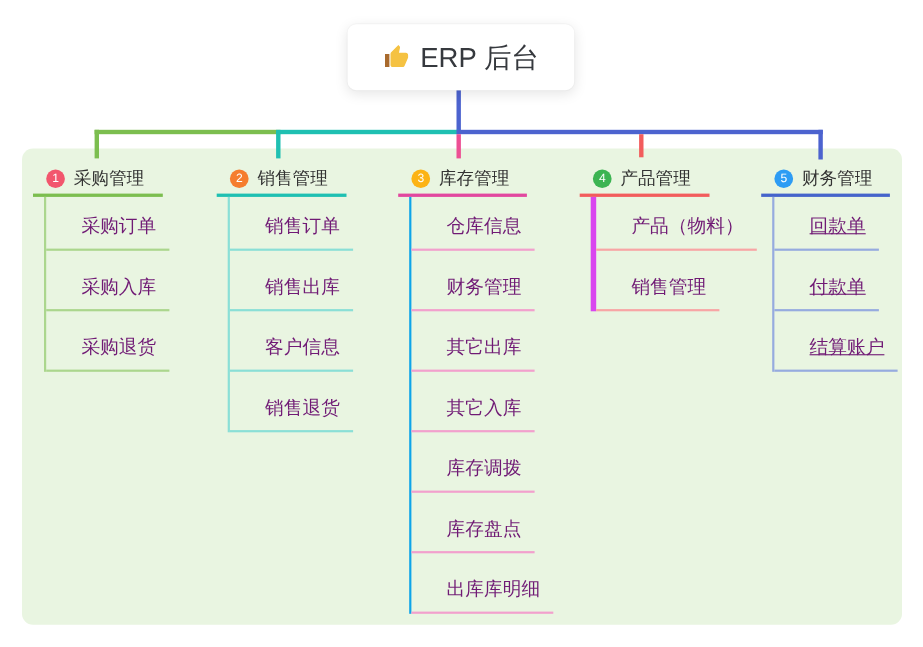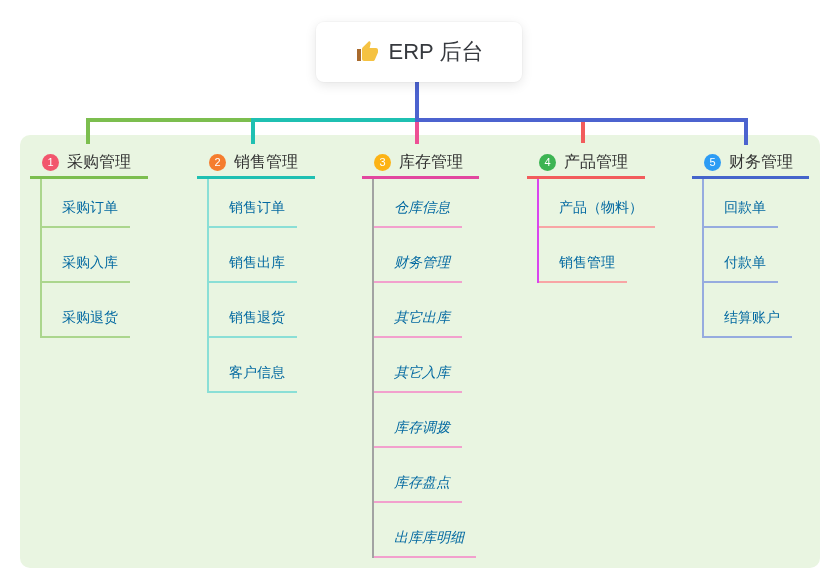--- a/index.html
+++ b/index.html
@@ -12,21 +12,21 @@
   .panel{
     position:absolute;left:20px;top:135px;width:800px;height:433px;
     background:#e9f5e1;border-radius:10px;
   }
   
   .root-node{
     position:absolute;left:316px;top:22px;width:206px;height:60px;
     background:#ffffff;border-radius:8px;
     box-shadow:0 3px 12px rgba(0,0,0,.10), 0 0 0 1px rgba(0,0,0,.02);
     display:flex;align-items:center;justify-content:center;gap:10px;
-    font-size:22px;color:#36393e;cursor:default;
+    font-size:25px;color:#36393e;cursor:default;
   }
   .root-node .thumb{width:24px;height:24px;display:inline-block;}
   
   .line{position:absolute;}
   .root-v   {left:415px;top:82px;width:4px;height:38px;background:#4c63cf;}
   .seg-g-h  {left:86px;top:118px;width:169px;height:4px;background:#7cbe4f;}
   .seg-g-v  {left:86px;top:118px;width:4px;height:26px;background:#7cbe4f;}
   .seg-t-h  {left:251px;top:118px;width:166px;height:4px;background:#1fc0b2;}
   .seg-t-v  {left:251px;top:120px;width:4px;height:24px;background:#1fc0b2;}
   .seg-b-h  {left:415px;top:118px;width:333px;height:4px;background:#4c63cf;}
@@ -45,49 +45,49 @@
     display:flex;align-items:center;justify-content:center;
     color:#fff;font-size:11px;line-height:1;
   }
   .h-underline{position:absolute;top:176px;height:3px;}
 
   
   .column{position:absolute;top:179px;}
   .child{
     width:max-content;height:55px;box-sizing:border-box;
     display:flex;align-items:flex-end;
-    padding:0 12px 9px 20px;font-size:14px;color:#0369a1;cursor:default;
+    padding:0 12px 9px 32px;font-size:17px;color:#701a75;cursor:default;
     border-bottom:2px solid transparent;
   }
   .child:first-child{height:49px;}
 
   
   .b1 .h-underline{background:#7cbe4f;}
   .b1 .column{border-left:2px solid #abd68d;}
   .b1 .child{border-bottom-color:#abd68d;}
   .b1 .badge{background:#f2566d;}
 
   .b2 .h-underline{background:#1fc0b2;}
   .b2 .column{border-left:2px solid #8adfd6;}
   .b2 .child{border-bottom-color:#8adfd6;}
   .b2 .badge{background:#f57d2e;}
 
   .b3 .h-underline{background:#e2479f;}
-  .b3 .column{border-left:2px solid #a3a3a3;font-style:italic;}
+  .b3 .column{border-left:2px solid #0ea5e9;}
   .b3 .child{border-bottom-color:#f2a0cd;}
   .b3 .badge{background:#fcb315;}
 
   .b4 .h-underline{background:#f25c5c;}
-  .b4 .column{border-left:2px solid #d946ef;}
+  .b4 .column{border-left:5px solid #d946ef;}
   .b4 .child{border-bottom-color:#f8a5a5;}
   .b4 .badge{background:#3cb452;}
 
   .b5 .h-underline{background:#4564cb;}
   .b5 .column{border-left:2px solid #96abdf;}
-  .b5 .child{border-bottom-color:#96abdf;}
+  .b5 .child{border-bottom-color:#96abdf;text-decoration:underline;}
   .b5 .badge{background:#2d9cf4;}
 
   
   .b1 .branch-header,.b1 .h-underline{left:30px;width:118px;}
   .b1 .column{left:40px;}
   .b2 .branch-header,.b2 .h-underline{left:197px;width:118px;}
   .b2 .column{left:207px;}
   .b3 .branch-header,.b3 .h-underline{left:362px;width:117px;}
   .b3 .column{left:372px;}
   .b4 .branch-header,.b4 .h-underline{left:527px;width:118px;}
@@ -137,22 +137,22 @@
 
   <div class="b2">
     <div class="branch-header">
       <span class="badge">2</span>
       <span>销售管理</span>
     </div>
     <div class="h-underline"></div>
     <div class="column">
       <div class="child">销售订单</div>
       <div class="child">销售出库</div>
+      <div class="child">客户信息</div>
       <div class="child">销售退货</div>
-      <div class="child">客户信息</div>
     </div>
   </div>
 
   <div class="b3">
     <div class="branch-header">
       <span class="badge">3</span>
       <span>库存管理</span>
     </div>
     <div class="h-underline"></div>
     <div class="column">

